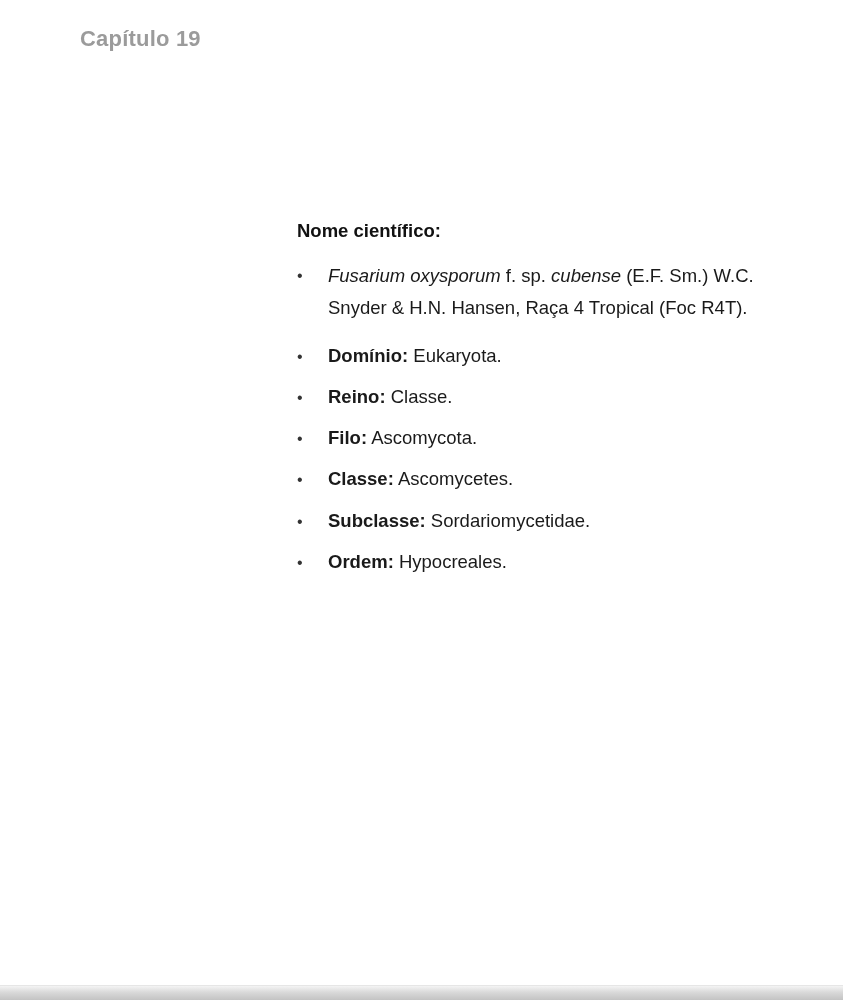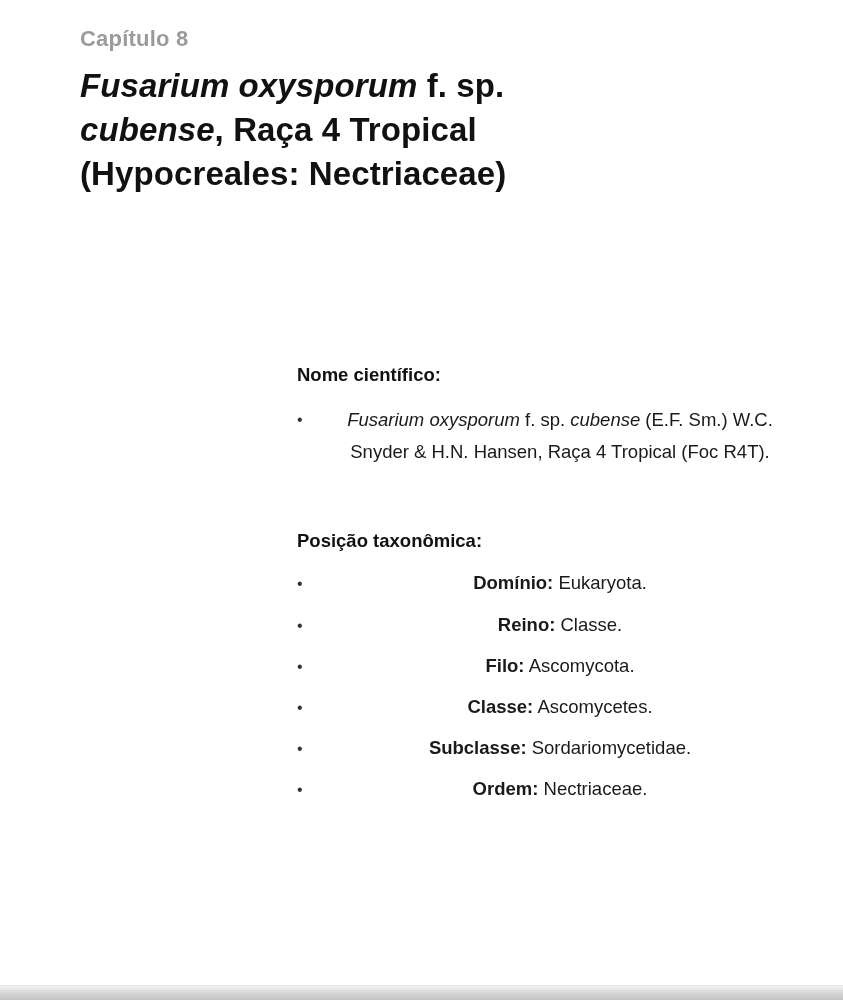--- a/index.html
+++ b/index.html
@@ -68,60 +68,58 @@
     line-height: 1.75;
     margin-bottom: 13px;
   }
   .bullet {
     width: 31px;
     flex-shrink: 0;
     font-size: 16px;
     line-height: 2;
     color: #333333;
   }
-  .li-text { flex: 1; text-align: center; }
+  .li-text { flex: 1; }
   .li-text em { font-style: italic; }
   .li-text strong { font-weight: 700; margin-top: 24px; }
   .taxonomy li.bullet-item { line-height: 1.45; margin-bottom: 14px; }
   .taxonomy .bullet { line-height: 1.7; }
   .page-edge {
     position: absolute;
     left: 0;
     bottom: 0;
     width: 843px;
     height: 15px;
     background: linear-gradient(180deg, #f4f4f4 0%, #d9d9d9 45%, #c3c3c3 100%);
     border-top: 1px solid #e6e6e6;
   }
 </style>
 </head>
 <body>
 
 <div class="page">
 
   <header>
-    <div class="chapter-label">Capítulo 8</div>
+    <div class="chapter-label">Capítulo 19</div>
 
-    <h1 class="title"><em>Fusarium oxysporum</em><span> f. sp. </span><em>cubense</em><span>, Raça 4 Tropical (Hypocreales: Nectriaceae)</span></h1>
 
   </header>
 
   <main class="content">
 
 
     <h3 class="sub-heading">Nome científico:</h3>
 
     <ul class="bullets">
       <li class="bullet-item">
         <span class="bullet">•</span>
         <span class="li-text"><em>Fusarium oxysporum</em><span> f. sp. </span><em>cubense</em><span> (E.F. Sm.) W.C. Snyder &amp; H.N. Hansen, Raça 4 Tropical (Foc R4T).</span></span>
       </li>
     </ul>
 
-    <h3 class="sub-heading">Posição taxonômica:</h3>
 
     <ul class="bullets taxonomy">
 
       <li class="bullet-item">
         <span class="bullet">•</span>
         <span class="li-text"><strong>Domínio:</strong> <span>Eukaryota.</span></span>
       </li>
 
       <li class="bullet-item">
         <span class="bullet">•</span>
@@ -138,21 +136,21 @@
         <span class="li-text"><strong>Classe:</strong> <span>Ascomycetes.</span></span>
       </li>
 
       <li class="bullet-item">
         <span class="bullet">•</span>
         <span class="li-text"><strong>Subclasse:</strong> <span>Sordariomycetidae.</span></span>
       </li>
 
       <li class="bullet-item">
         <span class="bullet">•</span>
-        <span class="li-text"><strong>Ordem:</strong> <span>Nectriaceae.</span></span>
+        <span class="li-text"><strong>Ordem:</strong> <span>Hypocreales.</span></span>
       </li>
 
     </ul>
 
   </main>
 
   <div class="page-edge"></div>
 
 </div>
 

